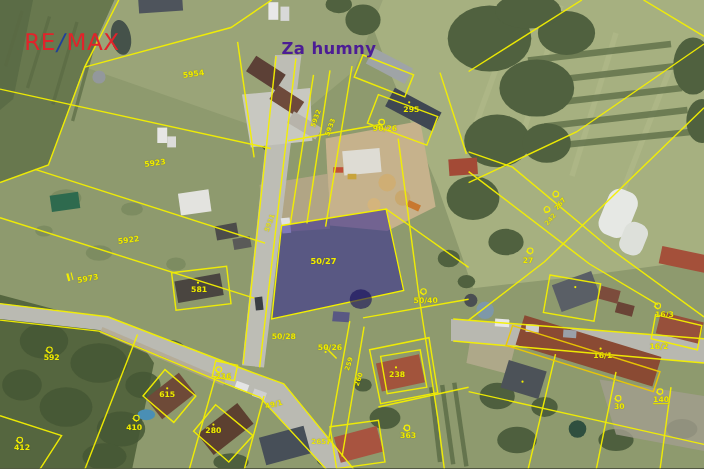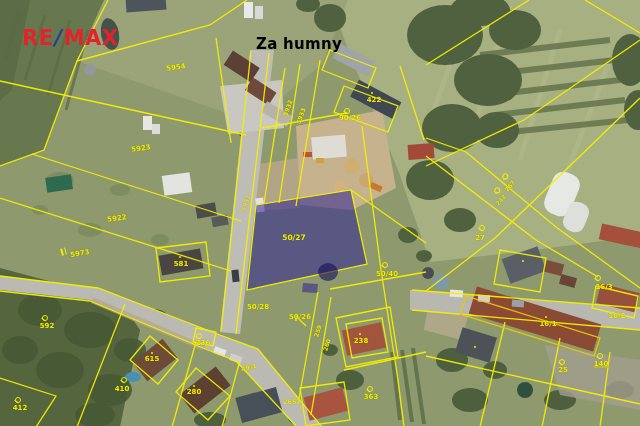--- a/index.html
+++ b/index.html
@@ -3,22 +3,22 @@
 <meta charset="utf-8">
 <style>
   html,body{margin:0;padding:0;background:#181818;}
   .stage{position:relative;width:640px;height:426px;overflow:hidden;
          font-family:"DejaVu Sans",sans-serif;background:#8e9a6e;}
   .map-svg{position:absolute;left:0;top:0;width:640px;height:426px;}
   .labels{position:absolute;left:0;top:0;width:640px;height:426px;}
   .plabel{position:absolute;color:#f0ec00;font-weight:bold;white-space:nowrap;
           text-shadow:0 0 1px rgba(70,70,0,.55);line-height:1;}
   .area-label{position:absolute;left:299px;top:44px;transform:translate(-50%,-50%);
-          font-size:15px;font-weight:bold;color:#000000;letter-spacing:.3px;white-space:nowrap;}
-  .logo{position:absolute;left:22px;top:26px;font-size:21px;font-weight:bold;
+          font-size:15px;font-weight:bold;color:#4c1d95;letter-spacing:.3px;white-space:nowrap;}
+  .logo{position:absolute;left:22px;top:26px;font-size:21px;font-weight:normal;
         letter-spacing:.5px;white-space:nowrap;}
   .logo .red{color:#e2232b;}
   .logo .blue{color:#20409a;padding:0 1px;font-style:italic;}
   .sym{position:absolute;width:8px;height:9px;}
   .sym i{position:absolute;display:block;}
   .sym .c{left:1.5px;top:.5px;width:4px;height:4px;border:1.2px solid #f2ee00;border-radius:50%;}
   .sym .t{left:.5px;top:4.8px;width:4.5px;height:1.2px;background:#f2ee00;transform:rotate(38deg);}
   .dot{position:absolute;width:2.6px;height:2.6px;border-radius:50%;background:#f2ee00;}
   .dbar{position:absolute;width:8px;height:7px;}
   .dbar i{position:absolute;top:0;width:1.6px;height:6.5px;background:#f2ee00;display:block;}
@@ -232,21 +232,21 @@
     <polygon points="196,368 230,396 208,420 176,392"></polygon>
     <polygon points="196,328 216,332 213,346 193,342"></polygon>
     <polygon points="596,286 638,296 634,318 592,308"></polygon>
     <polygon points="300,388 344,382 350,420 306,426"></polygon>
     <polygon points="466,296 600,338 594,356 460,314" stroke="#edc900"></polygon>
   </g>
 </svg>
 
 <div class="labels">
       <span class="plabel" style="left: 176px; top: 68px; font-size: 7px; transform: translate(-50%, -50%) rotate(-8deg);">5954</span>
-      <span class="plabel" style="left: 374px; top: 100px; font-size: 7px; transform: translate(-50%, -50%) rotate(0deg);">422</span>
+      <span class="plabel" style="left: 374px; top: 100px; font-size: 7px; transform: translate(-50%, -50%) rotate(0deg);">295</span>
       <span class="plabel" style="left: 350px; top: 118px; font-size: 7px; transform: translate(-50%, -50%) rotate(0deg);">90/26</span>
       <span class="plabel" style="left: 288px; top: 108px; font-size: 6px; transform: translate(-50%, -50%) rotate(-70deg);">5932</span>
       <span class="plabel" style="left: 301px; top: 116px; font-size: 6px; transform: translate(-50%, -50%) rotate(-70deg);">5933</span>
       <span class="plabel" style="left: 141px; top: 149px; font-size: 7px; transform: translate(-50%, -50%) rotate(-8deg);">5923</span>
       <span class="plabel" style="left: 117px; top: 219px; font-size: 7px; transform: translate(-50%, -50%) rotate(-8deg);">5922</span>
       <span class="plabel" style="left: 80px; top: 254px; font-size: 7px; transform: translate(-50%, -50%) rotate(-10deg);">5973</span>
       <span class="plabel" style="left: 181px; top: 264px; font-size: 7px; transform: translate(-50%, -50%) rotate(0deg);">581</span>
       <span class="plabel" style="left: 246px; top: 203px; font-size: 6px; transform: translate(-50%, -50%) rotate(-70deg); opacity: 0.75;">5931</span>
       <span class="plabel" style="left: 294px; top: 238px; font-size: 7.5px; transform: translate(-50%, -50%) rotate(0deg);">50/27</span>
       <span class="plabel" style="left: 387px; top: 274px; font-size: 7px; transform: translate(-50%, -50%) rotate(0deg);">50/40</span>
@@ -261,24 +261,24 @@
       <span class="plabel" style="left: 292px; top: 402px; font-size: 6.5px; transform: translate(-50%, -50%) rotate(0deg); opacity: 0.85;">2657</span>
       <span class="plabel" style="left: 361px; top: 341px; font-size: 7px; transform: translate(-50%, -50%) rotate(0deg);">238</span>
       <span class="plabel" style="left: 371px; top: 397px; font-size: 7px; transform: translate(-50%, -50%) rotate(0deg);">363</span>
       <span class="plabel" style="left: 47px; top: 326px; font-size: 7px; transform: translate(-50%, -50%) rotate(0deg);">592</span>
       <span class="plabel" style="left: 20px; top: 408px; font-size: 7px; transform: translate(-50%, -50%) rotate(0deg);">412</span>
       <span class="plabel" style="left: 203px; top: 343px; font-size: 7px; transform: translate(-50%, -50%) rotate(0deg);">236</span>
       <span class="plabel" style="left: 152px; top: 359px; font-size: 7px; transform: translate(-50%, -50%) rotate(0deg);">615</span>
       <span class="plabel" style="left: 194px; top: 392px; font-size: 7px; transform: translate(-50%, -50%) rotate(0deg);">280</span>
       <span class="plabel" style="left: 122px; top: 389px; font-size: 7px; transform: translate(-50%, -50%) rotate(0deg);">410</span>
       <span class="plabel" style="left: 548px; top: 324px; font-size: 7px; transform: translate(-50%, -50%) rotate(0deg);">16/1</span>
-      <span class="plabel" style="left: 617px; top: 316px; font-size: 7px; transform: translate(-50%, -50%) rotate(0deg);">16/2</span>
+      <span class="plabel" style="left: 599px; top: 316px; font-size: 7px; transform: translate(-50%, -50%) rotate(0deg);">16/2</span>
       <span class="plabel" style="left: 604px; top: 287px; font-size: 7px; transform: translate(-50%, -50%) rotate(0deg);">16/3</span>
       <span class="plabel" style="left: 601px; top: 364px; font-size: 7px; transform: translate(-50%, -50%) rotate(0deg); text-decoration: underline;">140</span>
-      <span class="plabel" style="left: 563px; top: 370px; font-size: 7px; transform: translate(-50%, -50%) rotate(0deg);">25</span>
+      <span class="plabel" style="left: 563px; top: 370px; font-size: 7px; transform: translate(-50%, -50%) rotate(0deg);">30</span>
       <div class="sym" style="left: 342px; top: 107px; transform: rotate(0deg);">
         <i class="c"></i>
         <i class="t"></i>
       </div>
       <div class="sym" style="left: 380px; top: 261px; transform: rotate(0deg);">
         <i class="c"></i>
         <i class="t"></i>
       </div>
       <div class="sym" style="left: 477px; top: 224px; transform: rotate(0deg);">
         <i class="c"></i>

